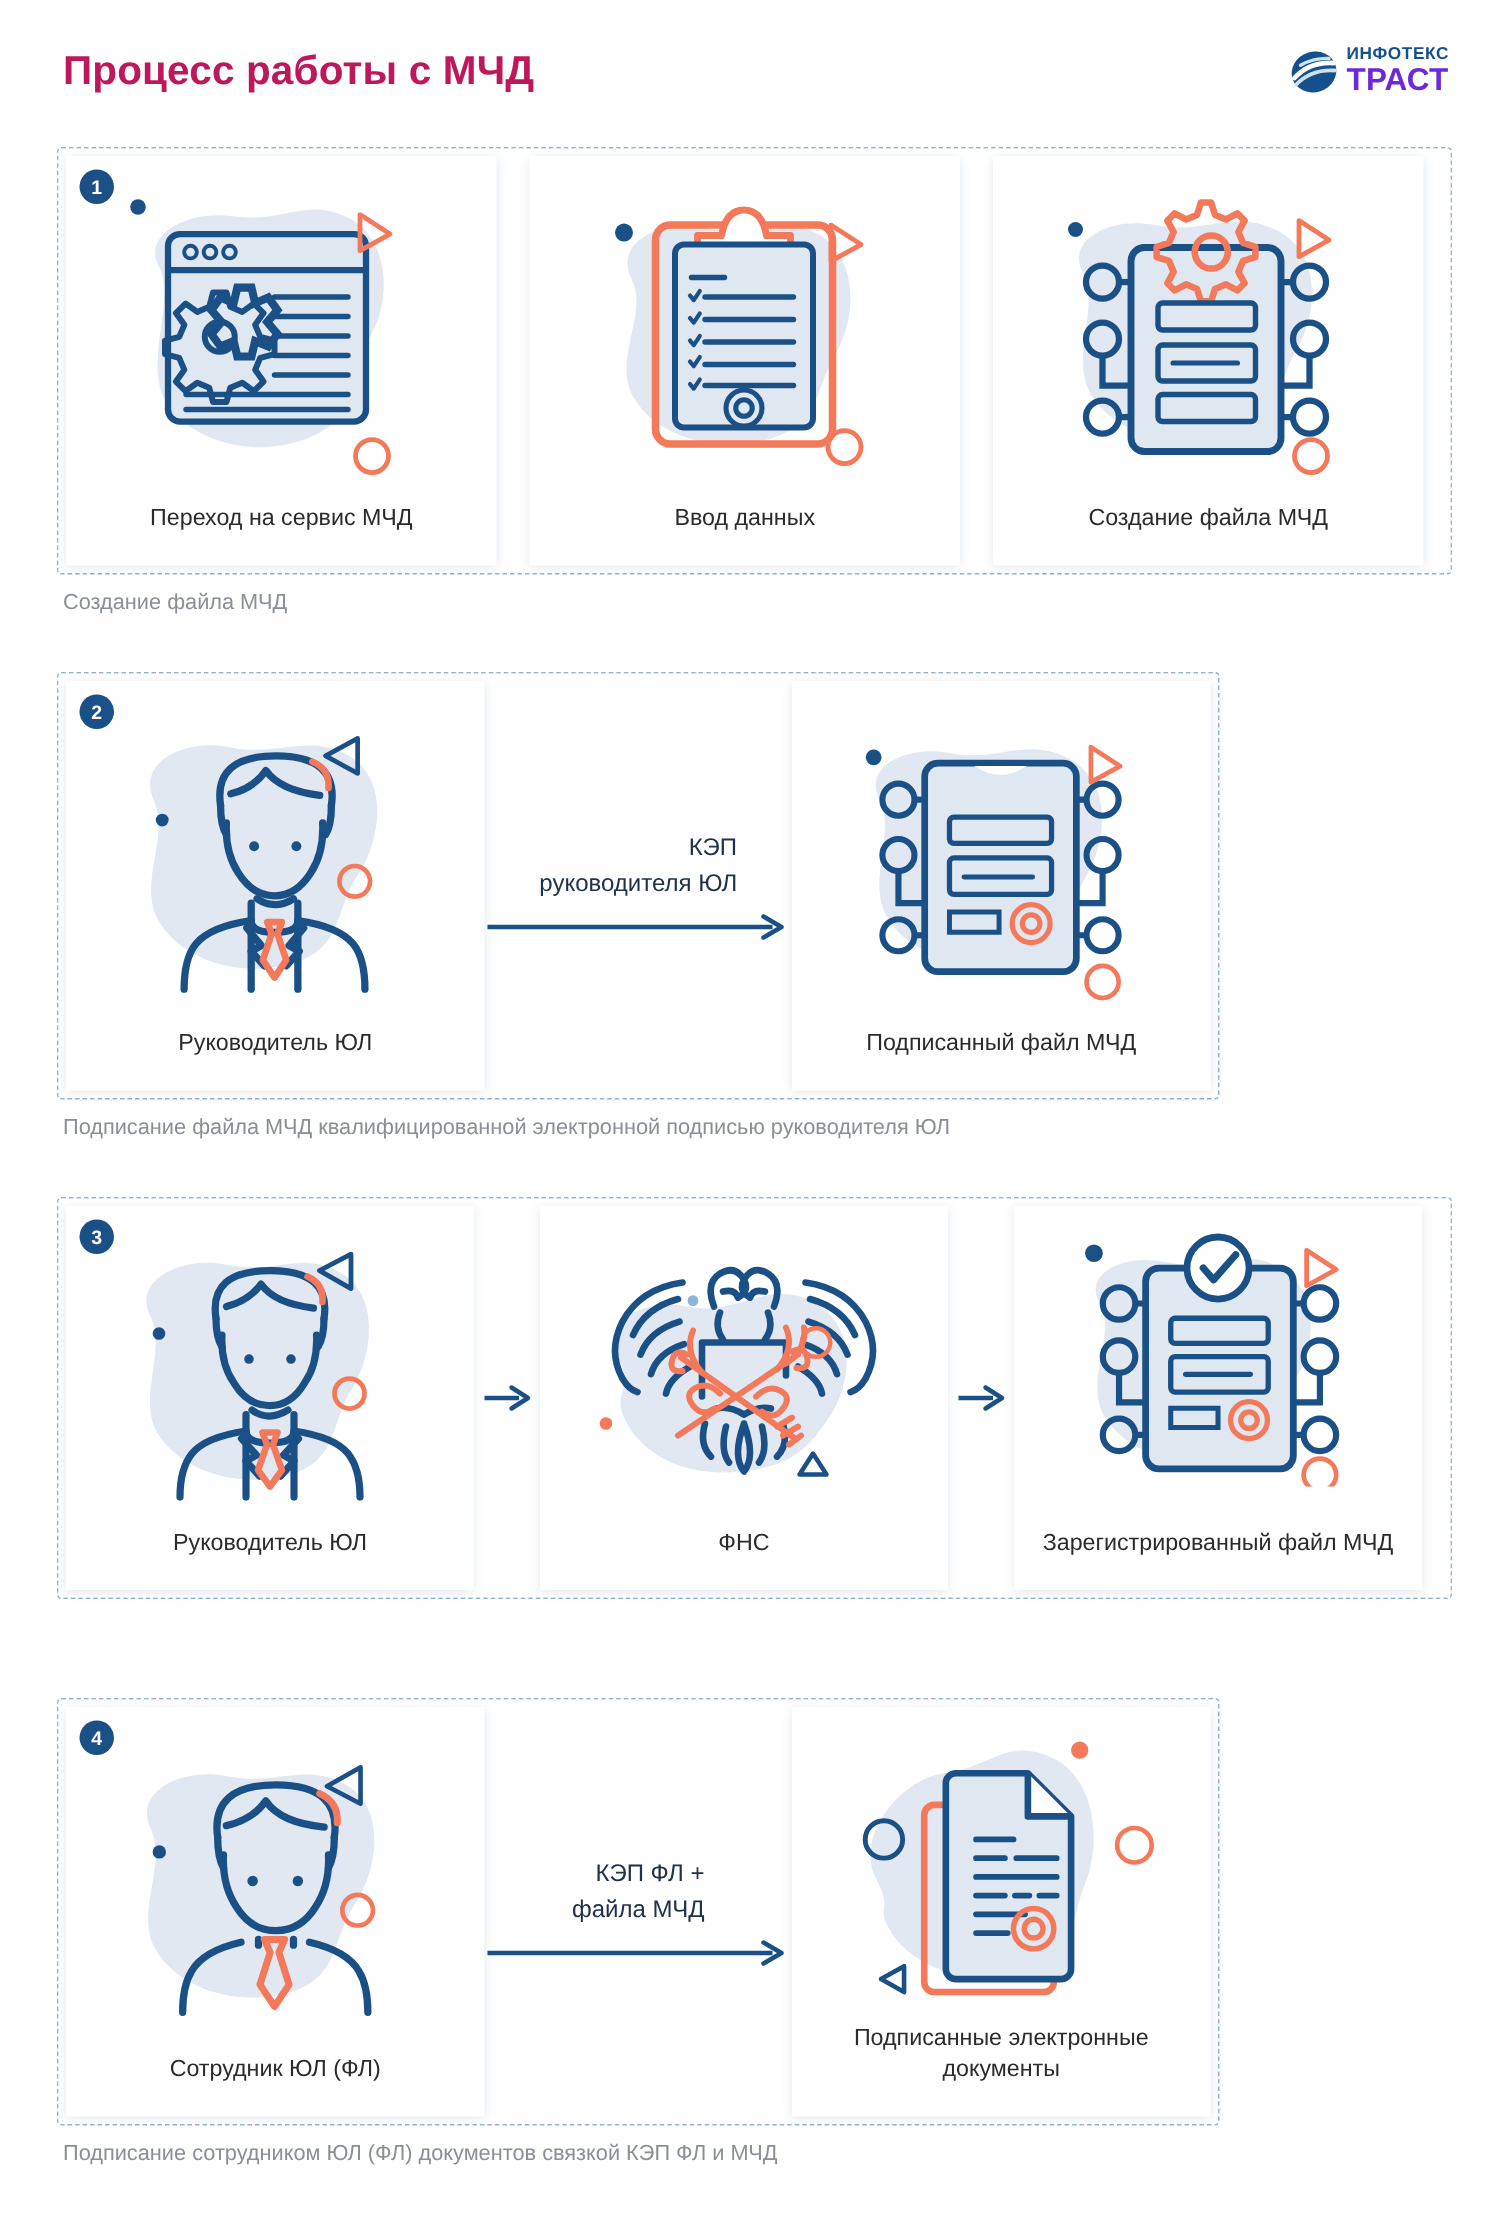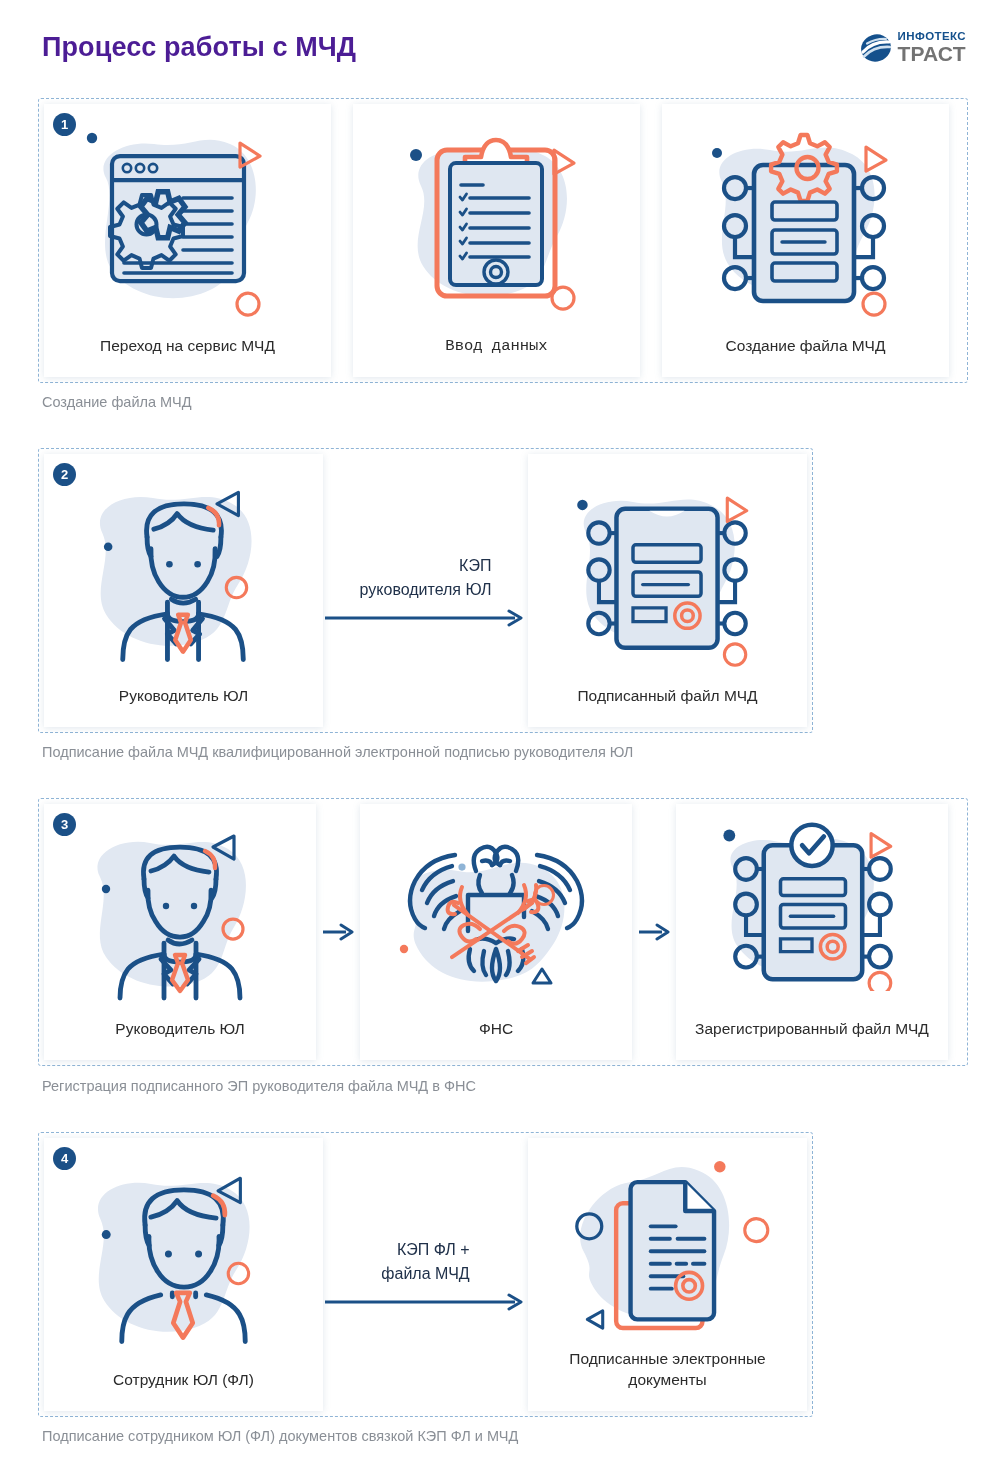--- a/index.html
+++ b/index.html
@@ -11,32 +11,32 @@
   }
   .page { position: relative; width: 1000px; height: 1480px; background: #fff; }
 
   
   .header {
     position: absolute; left: 0; top: 0; width: 1000px; height: 95px;
     display: flex; align-items: center; justify-content: space-between;
     padding: 0 34px 0 42px;
   }
   .page-title {
-    font-size: 27px; font-weight: bold; color: #4c1d95;
+    font-size: 27px; font-weight: bold; color: #be185d;
     letter-spacing: .1px;
   }
   .logo { display: flex; align-items: center; gap: 5px; }
   .logo-mark { width: 34px; height: 34px; flex: 0 0 34px; }
   .logo-text { display: flex; flex-direction: column; line-height: 1; }
   .logo-top {
     font-size: 11.5px; font-weight: bold; color: #14508c;
     letter-spacing: .4px;
   }
   .logo-bottom {
-    font-size: 21px; font-weight: bold; color: #737373;
+    font-size: 21px; font-weight: bold; color: #6d28d9;
     letter-spacing: .2px; margin-top: 1px;
   }
 
   
   .section { position: absolute; left: 38px; }
   .dashed-box {
     position: relative;
     border: 1.6px dashed #8fb4d6;
     border-radius: 3px;
     background: #fff;
@@ -137,21 +137,21 @@
             <circle cx="48" cy="28" r="5.2" fill="#1b5087"></circle>
             <path d="M196 33 l20 13 -20 11 z" fill="none" stroke="#f4795b" stroke-width="3.2" stroke-linejoin="round"></path>
             <circle cx="204" cy="194" r="11" fill="none" stroke="#f4795b" stroke-width="3.2"></circle>
           </svg>
         </div>
         <div class="card-label">Переход на сервис МЧД</div>
       </div>
 
       <div class="gap" style="width:22px;"></div>
 
-      <div class="card" style="width:287px;margin:5px 0;font-family:Liberation Mono, monospace;">
+      <div class="card" style="width:287px;margin:5px 0;">
         <div class="card-art">
           <svg viewBox="0 0 287 220" preserveAspectRatio="xMidYMid meet">
             <path d="M68 76 C56 52 86 36 116 42 C150 49 164 30 192 46 C220 62 218 102 204 126 C190 150 194 172 162 182 C126 193 86 182 70 156 C54 130 80 100 68 76 Z" fill="#e1e8f2"></path>
             <rect x="84" y="40" width="118" height="146" rx="10" fill="none" stroke="#f4795b" stroke-width="5"></rect>
             <path d="M128 47 q3 -17 15 -17 t15 17 l16 0 0 11 -62 0 0 -11 z" fill="#fff" stroke="#f4795b" stroke-width="4.6" stroke-linejoin="round"></path>
             <rect x="97" y="53" width="92" height="122" rx="6" fill="#dfe7f1" stroke="#1b5087" stroke-width="4"></rect>
             <g stroke="#1b5087" stroke-width="3.6" stroke-linecap="round">
               <line x1="108" y1="75" x2="130" y2="75"></line>
               <line x1="117" y1="88" x2="176" y2="88"></line>
               <line x1="117" y1="103" x2="176" y2="103"></line>
@@ -434,21 +434,20 @@
             <path d="M126 42 l7 8 15 -17" fill="none" stroke="#1b5087" stroke-width="4.8" stroke-linecap="round" stroke-linejoin="round"></path>
             <circle cx="52" cy="32" r="6" fill="#1b5087"></circle>
             <path d="M196 30 l20 13 -20 11 z" fill="none" stroke="#f4795b" stroke-width="3.2" stroke-linejoin="round"></path>
             <circle cx="205" cy="182" r="11" fill="none" stroke="#f4795b" stroke-width="3.2"></circle>
           </svg>
         </div>
         <div class="card-label">Зарегистрированный
 файл МЧД</div>
       </div>
     </div>
-    <div class="section-caption" style="top:280px;left:4px;">Регистрация подписанного ЭП руководителя файла МЧД в ФНС</div>
   </div>
 
   <div class="section" style="top:1132px;">
     <div class="dashed-box" style="width:775px;height:285px;">
       <div class="step-badge">4</div>
 
       <div class="card" style="width:287px;margin:5px 0 5px 5px;">
         <div class="card-art">
           <svg viewBox="0 0 287 220" preserveAspectRatio="xMidYMid meet">
             <path d="M58 74 C46 48 80 32 110 38 C144 45 164 28 192 44 C220 60 214 102 198 126 C182 150 188 176 154 186 C118 197 78 184 62 158 C46 132 70 100 58 74 Z" fill="#e1e8f2"></path>

